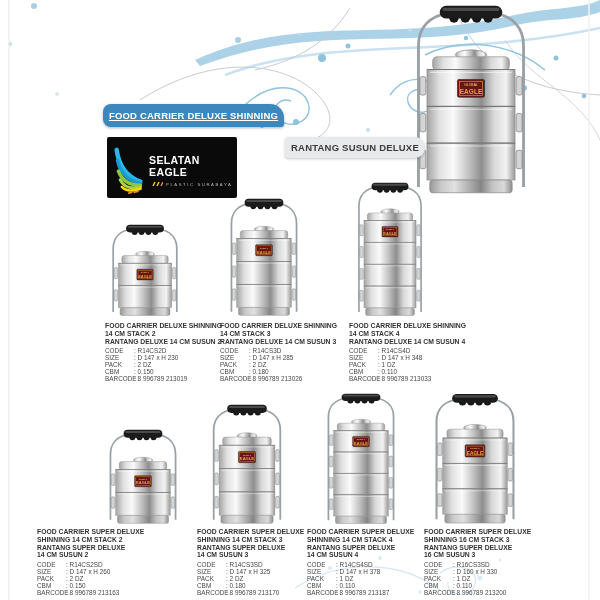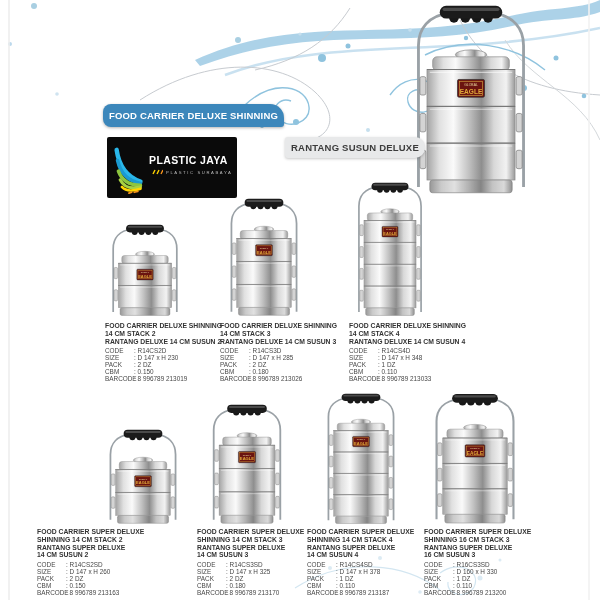--- a/index.html
+++ b/index.html
@@ -8,21 +8,21 @@
   .deco{position:absolute;z-index:0;}
   .deco-top{left:0;top:0;}
   .deco-bottom{left:290px;top:548px;}
   .edge-left{position:absolute;left:8px;top:0;width:2px;height:100%;background:#ededed;opacity:.8;z-index:0;}
   .edge-right{position:absolute;right:10px;top:0;width:2px;height:100%;background:#f1f1f1;opacity:.8;z-index:0;}
 
   
   .tab{position:absolute;z-index:3;display:flex;align-items:center;justify-content:center;
        font-weight:bold;font-size:9.5px;letter-spacing:.2px;white-space:nowrap;}
   .tab-primary{left:103px;top:104px;width:181px;height:23px;color:#ffffff;
-       border-radius:8px 14px 3px 8px;box-shadow:0 1px 3px rgba(0,0,0,.3);}
+       border-radius:8px 14px 3px 8px;box-shadow:0 1px 3px rgba(0,0,0,.3);text-decoration:underline;}
   .tab-secondary{left:285px;top:106px;width:140px;height:21px;color:#3c3c3c;
        border-radius:3px 10px 10px 3px;box-shadow:0 1px 3px rgba(0,0,0,.22);}
 
   
   .logo{position:absolute;left:107px;top:137px;width:130px;height:61px;border-radius:2px;
         z-index:3;display:flex;align-items:center;}
   .wing{position:absolute;left:3px;top:4px;width:38px;height:53px;}
   .logo-text{position:absolute;left:42px;top:17px;}
   .logo-name{color:#ffffff;font-weight:bold;font-size:10.5px;letter-spacing:.4px;}
   .logo-sub-row{display:flex;align-items:center;margin-top:3px;margin-left:2px;}
@@ -109,21 +109,21 @@
     <svg class="wing" viewBox="0 0 40 60">
       <path d="M33,46 Q10,38 6,10" stroke="#29b7ea" stroke-width="5" fill="none" stroke-linecap="round"></path>
       <path d="M33,48 Q12,44 7,22" stroke="#1b9ad1" stroke-width="4" fill="none" stroke-linecap="round"></path>
       <path d="M33,50 Q14,50 8,34" stroke="#8dc63f" stroke-width="4" fill="none" stroke-linecap="round"></path>
       <path d="M33,52 Q16,56 10,44" stroke="#a8d243" stroke-width="3.5" fill="none" stroke-linecap="round"></path>
       <path d="M33,54 Q18,59 12,52" stroke="#ffd400" stroke-width="3" fill="none" stroke-linecap="round"></path>
       <path d="M30,57 L26,58" stroke="#f7941d" stroke-width="2" stroke-linecap="round"></path>
       <path d="M23,58 L20,59" stroke="#f7941d" stroke-width="2" stroke-linecap="round"></path>
     </svg>
     <div class="logo-text">
-      <div class="logo-name">PLASTIC JAYA</div>
+      <div class="logo-name">SELATAN EAGLE</div>
       <div class="logo-sub-row">
         <svg class="slashes" viewBox="0 0 12 6">
           <path d="M2,5 L4,1" stroke="#ffd400" stroke-width="1.4"></path>
           <path d="M6,5 L8,1" stroke="#ffd400" stroke-width="1.4"></path>
           <path d="M10,5 L12,1" stroke="#f7941d" stroke-width="1.4"></path>
         </svg>
         <span class="logo-sub">PLASTIC SURABAYA</span>
       </div>
     </div>
   </div>

